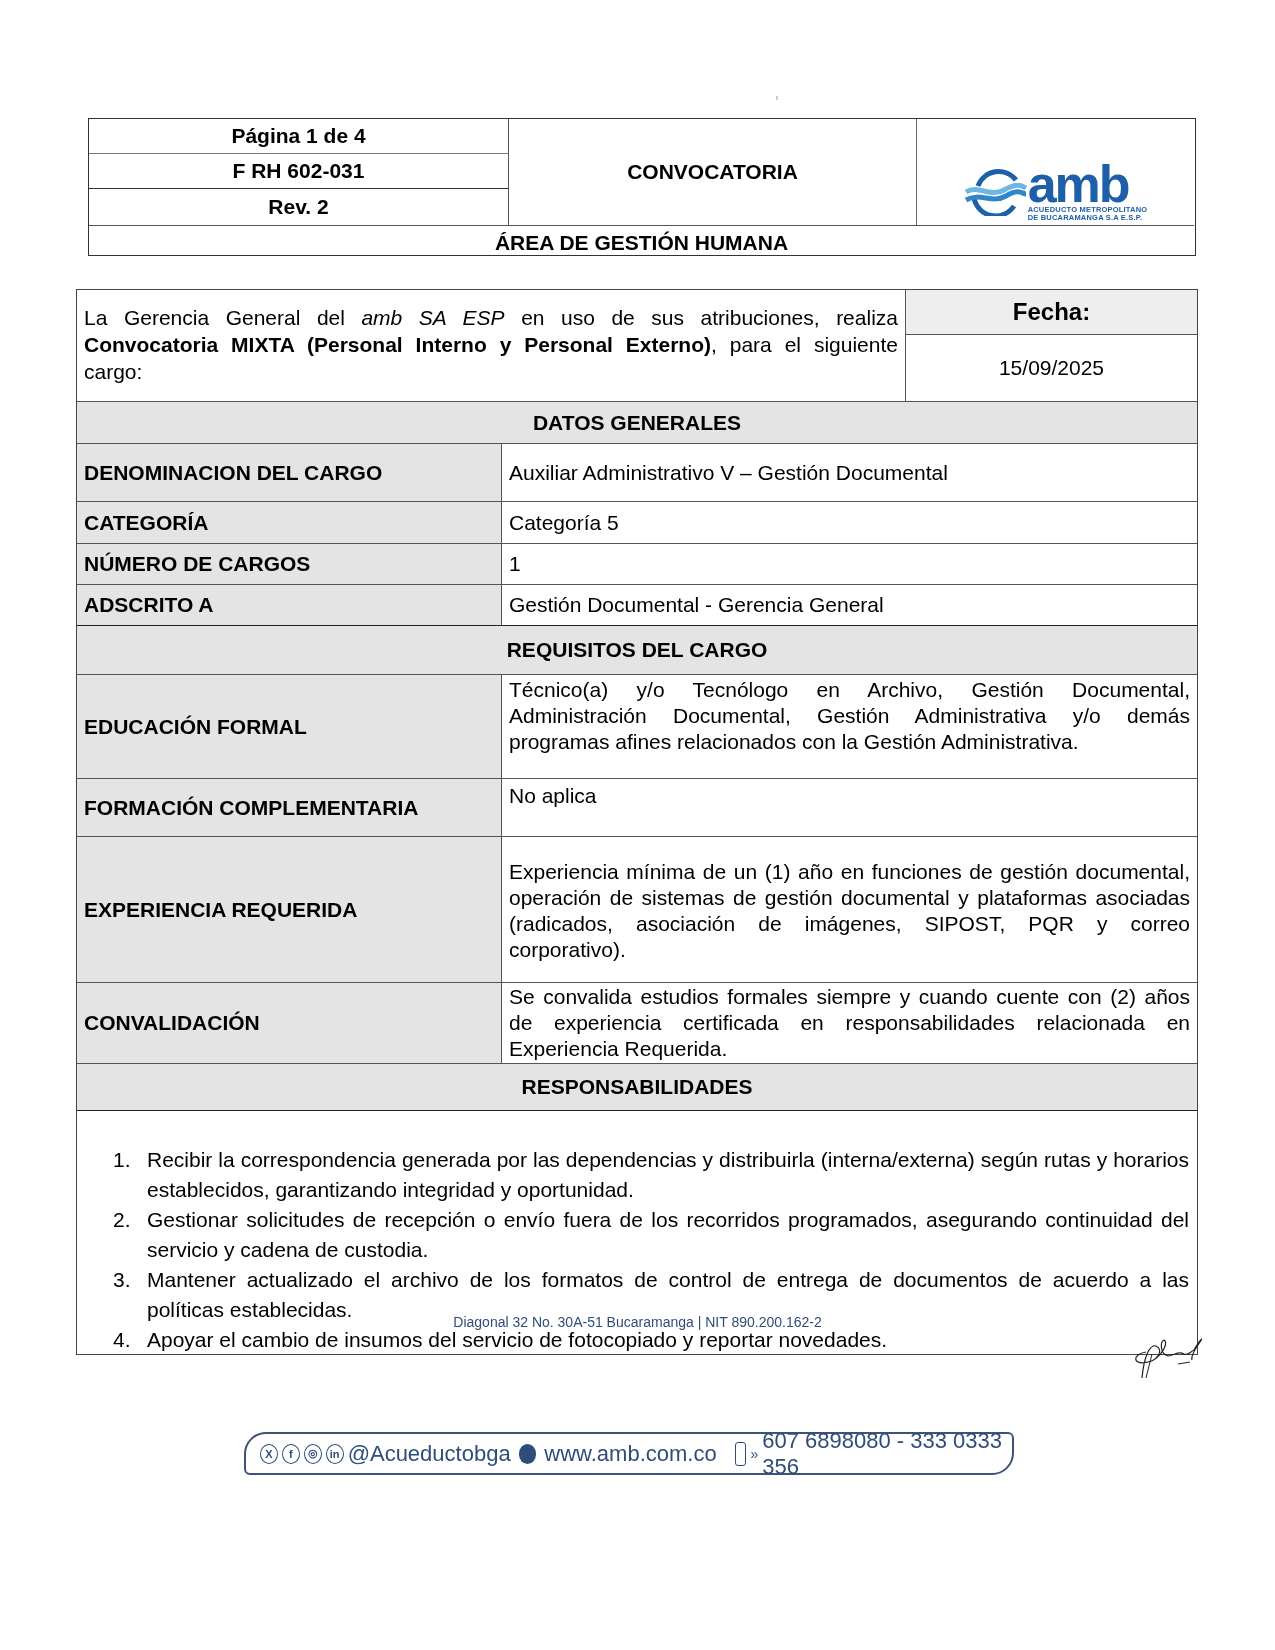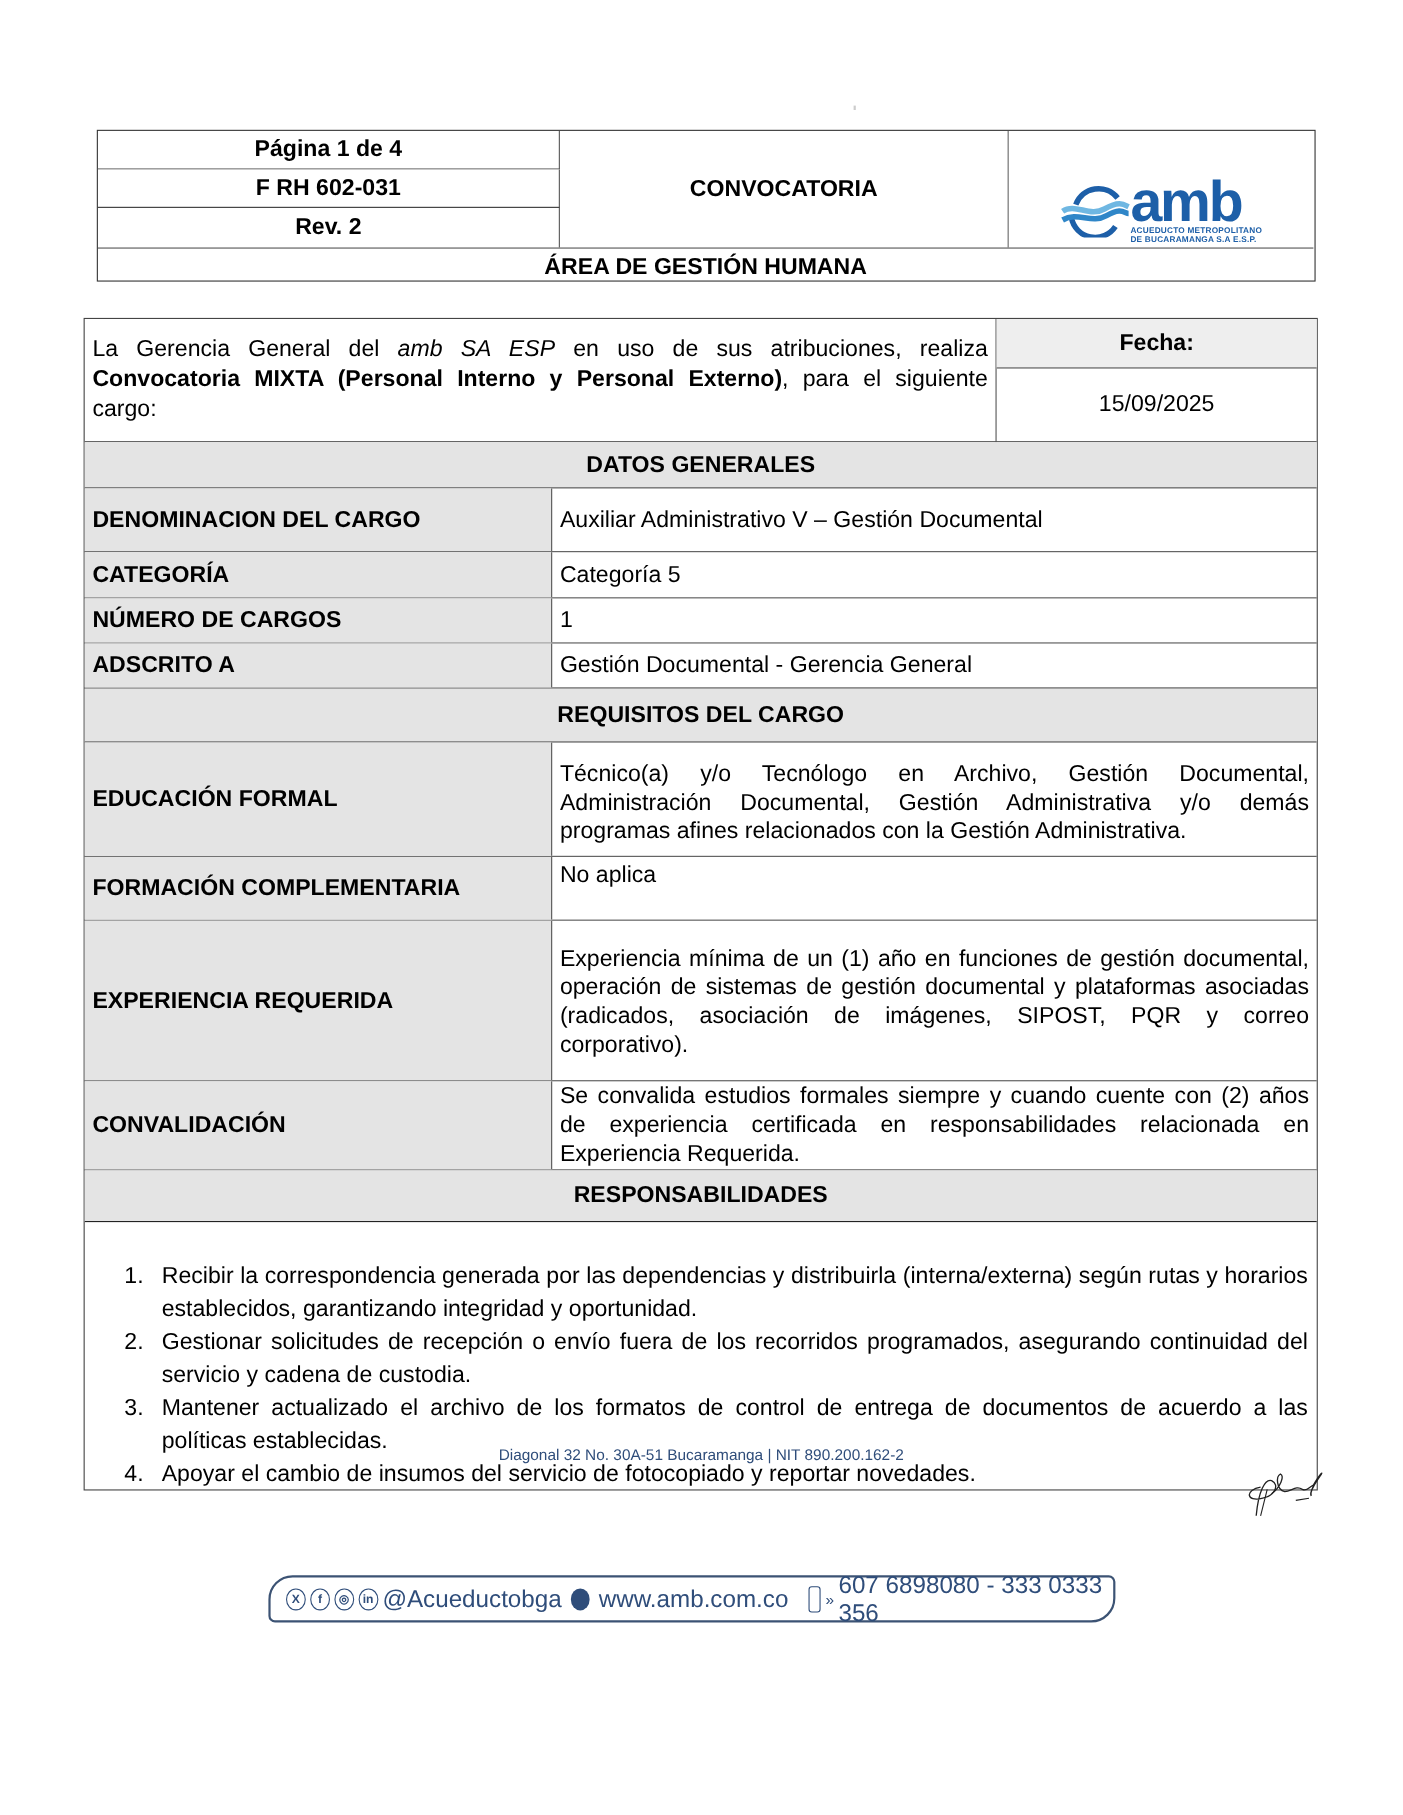--- a/index.html
+++ b/index.html
@@ -31,21 +31,21 @@
   .sect { background:#e4e4e4; display:flex; align-items:center; justify-content:center; font-weight:bold; font-size:21px; }
   .lab { position:absolute; left:0; top:0; bottom:0; width:425px; background:#e4e4e4; border-right:1.5px solid #555;
          box-sizing:border-box; display:flex; align-items:center; padding-left:7px; font-weight:bold; font-size:21px; }
   .val { position:absolute; left:425px; right:0; top:0; bottom:0; box-sizing:border-box; padding:0 7px 0 7px;
          font-size:21px; line-height:26px; text-align:justify; }
   .val.mid { display:flex; align-items:center; }
 
   .intro { position:absolute; left:0; top:0; width:829px; height:112px; box-sizing:border-box; border-right:1.5px solid #555;
            padding:14px 7px 0 7px; font-size:21px; line-height:27px; text-align:justify; }
   .fecha-h { position:absolute; left:829px; top:0; right:0; height:44px; background:#eeeeee; border-bottom:1.5px solid #555;
-             display:flex; align-items:center; justify-content:center; font-weight:bold; font-size:21px; }
+             display:flex; align-items:center; justify-content:center; font-weight:bold; font-size:24px; }
   .fecha-v { position:absolute; left:829px; top:44px; right:0; height:68px; display:flex; align-items:center;
              justify-content:center; font-size:21px; }
   .resp-list { position:absolute; left:36px; right:8px; top:34px; font-size:21px; line-height:30px; text-align:justify; }
   .resp-item { position:relative; padding-left:34px; }
   .resp-num { position:absolute; left:0; top:0; }
 
   
   .addr { left:0; width:1275px; top:1314px; text-align:center; font-size:14px; color:#2f4d7a; }
   .pill { left:244px; top:1432px; width:770px; height:43px; border:2px solid #3c5374; border-radius:22px 6px 22px 6px;
           display:flex; align-items:center; padding-left:14px; gap:4px; color:#2f4d7a; font-size:22px; }
@@ -110,21 +110,21 @@
   </div>
   <div class="row" style="top:295px;height:41px;border-bottom-color:#222;">
     <div class="lab">ADSCRITO A</div>
     <div class="val mid">Gestión Documental - Gerencia General</div>
   </div>
 
   <div class="row sect" style="top:336px;height:49px;">REQUISITOS DEL CARGO</div>
 
   <div class="row" style="top:385px;height:104px;">
     <div class="lab">EDUCACIÓN FORMAL</div>
-    <div class="val" style="padding-top:16px;">Técnico(a) y/o Tecnólogo en Archivo, Gestión Documental, Administración Documental, Gestión Administrativa y/o demás programas afines relacionados con la Gestión Administrativa.</div>
+    <div class="val" style="padding-top:2px;">Técnico(a) y/o Tecnólogo en Archivo, Gestión Documental, Administración Documental, Gestión Administrativa y/o demás programas afines relacionados con la Gestión Administrativa.</div>
   </div>
   <div class="row" style="top:489px;height:58px;">
     <div class="lab">FORMACIÓN COMPLEMENTARIA</div>
     <div class="val" style="padding-top:4px;">No aplica</div>
   </div>
   <div class="row" style="top:547px;height:146px;">
     <div class="lab">EXPERIENCIA REQUERIDA</div>
     <div class="val" style="padding-top:22px;">Experiencia mínima de un (1) año en funciones de gestión documental, operación de sistemas de gestión documental y plataformas asociadas (radicados, asociación de imágenes, SIPOST, PQR y correo corporativo).</div>
   </div>
   <div class="row" style="top:693px;height:81px;">

